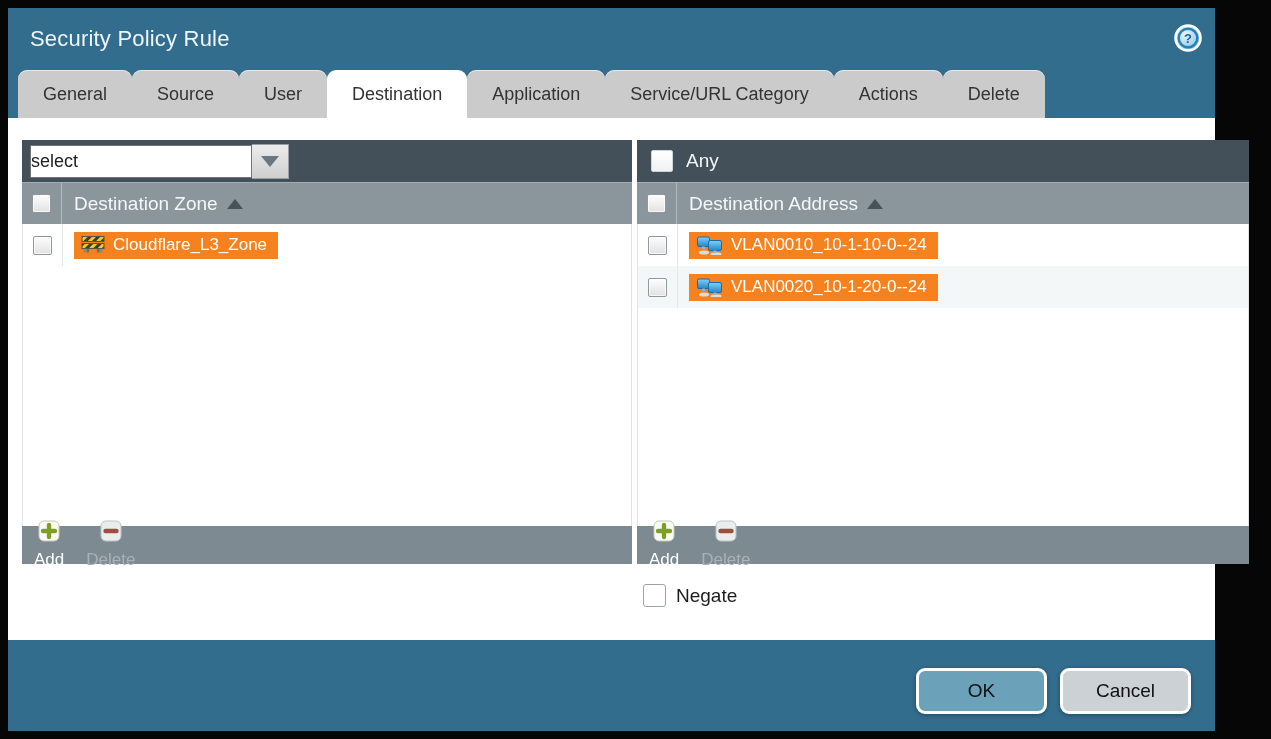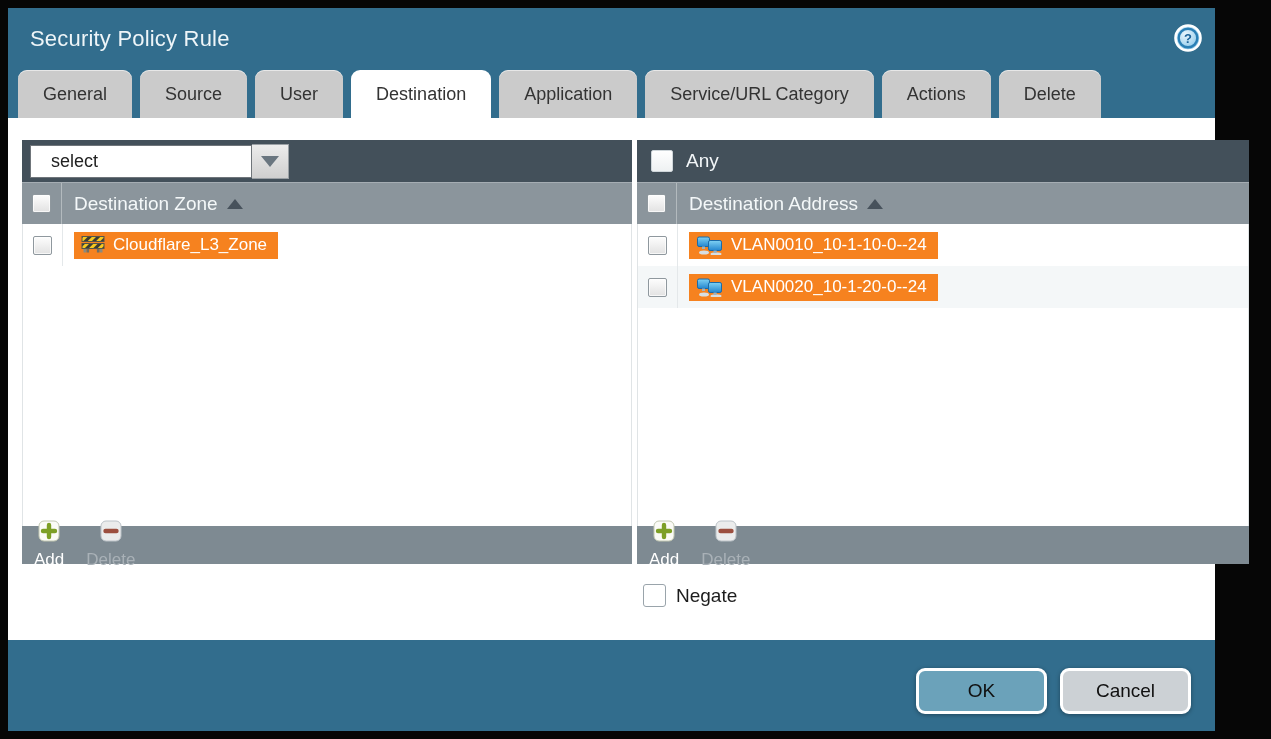--- a/index.html
+++ b/index.html
@@ -20,21 +20,21 @@
     background:#326d8d;
   }
   .title{
     position:absolute; left:22px; top:0; height:62px; line-height:62px;
     color:#eef5f8; font-size:22px; letter-spacing:.2px;
   }
   .help{ position:absolute; right:12px; top:15px; width:30px; height:30px; cursor:pointer; }
   
   .tabs{
     position:absolute; left:0; top:62px; right:0; height:48px;
-    background:#326d8d; display:flex; align-items:flex-end; padding-left:10px; gap:8px;
+    background:#326d8d; display:flex; align-items:flex-end; padding-left:10px; 
   }
   .tab{
     height:48px; display:flex; align-items:center; padding:0 25px;
     background:#cbcbcb; color:#333; font-size:18px;
     border-radius:9px 9px 0 0; cursor:pointer; white-space:nowrap;
     box-shadow: inset 0 1px 0 rgba(255,255,255,.55);
   }
   .tab.active{ background:#ffffff; box-shadow:none; }
   
   .content{
@@ -42,21 +42,21 @@
   }
   .panel{ position:absolute; top:22px; }
   .panel.left{ left:14px; width:610px; }
   .panel.right{ left:629px; width:612px; }
   .panel-toolbar{
     height:42px; background:#43505a; display:flex; align-items:center; padding-left:8px;
   }
   .combo{ display:flex; align-items:center; }
   .combo input{
     width:222px; height:33px; border:1px solid #6f757a; background:#fff;
-    font-size:18px; padding:0 20px; color:#222; outline:none;
+    font-size:18px; padding:0 0; color:#222; outline:none;
     font-family:"Liberation Sans", sans-serif;
   }
   .combo .drop{
     width:37px; height:35px; background:linear-gradient(#ececec,#cfcfcf);
     border:1px solid #9aa0a5; border-left:none; display:flex; align-items:center; justify-content:center;
     cursor:pointer;
   }
   .combo .drop .tri{
     width:0; height:0; border-left:9px solid transparent; border-right:9px solid transparent;
     border-top:11px solid #6a7680;

